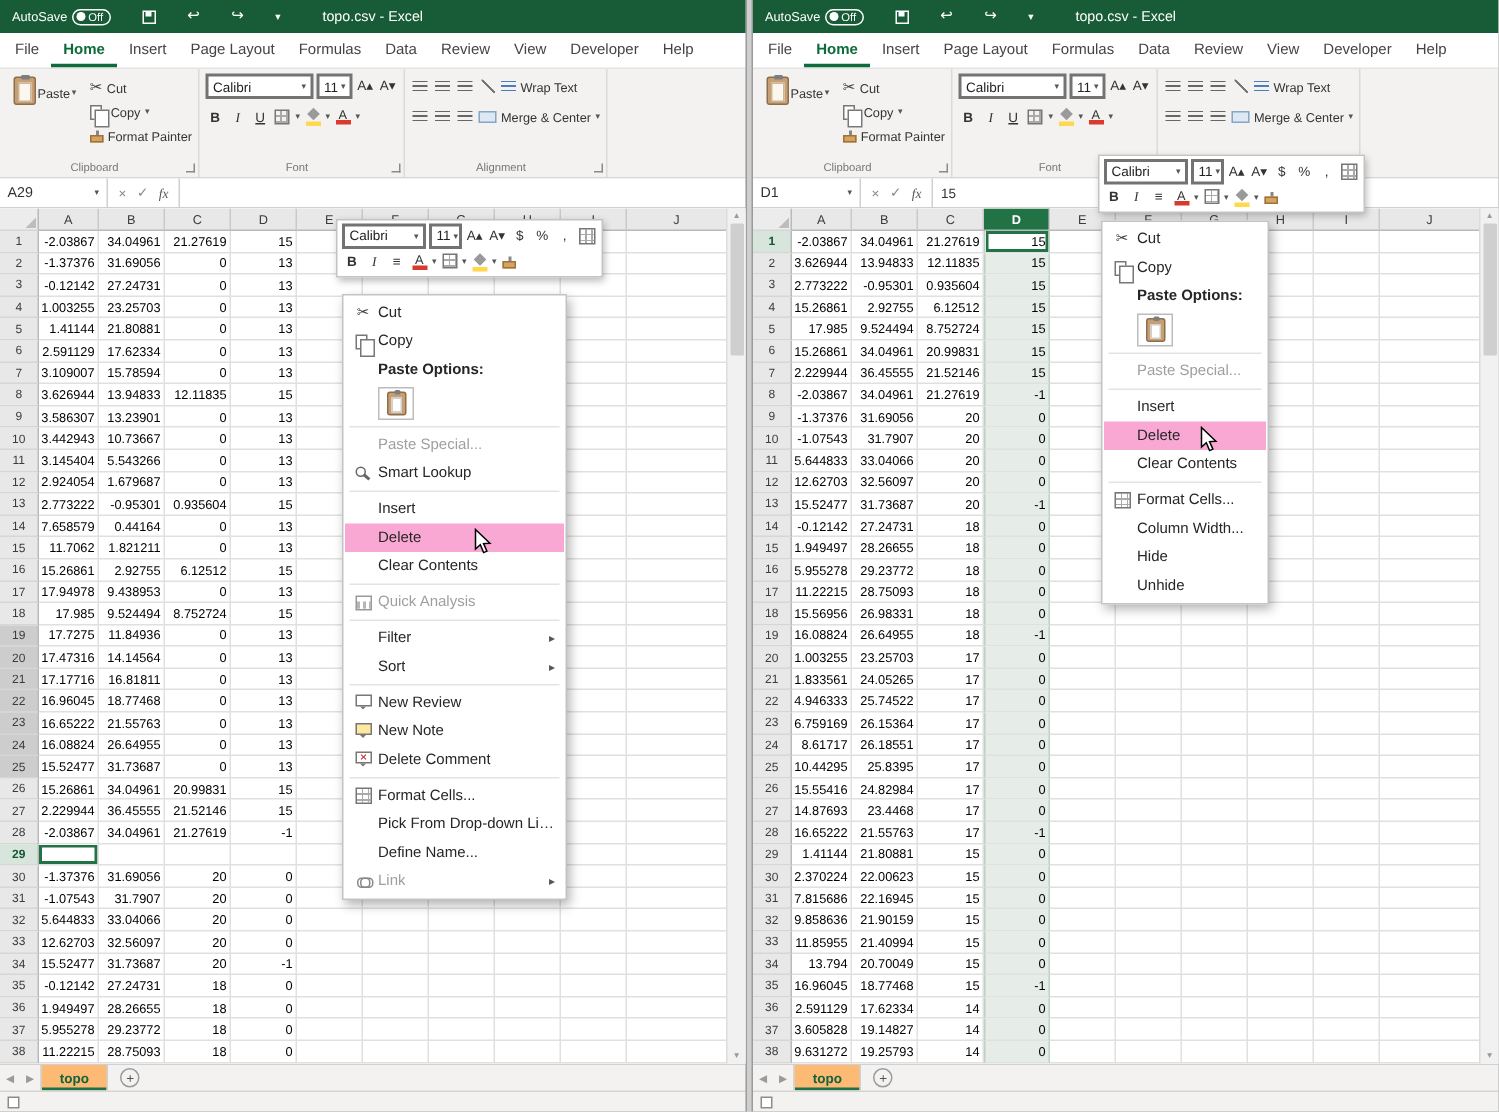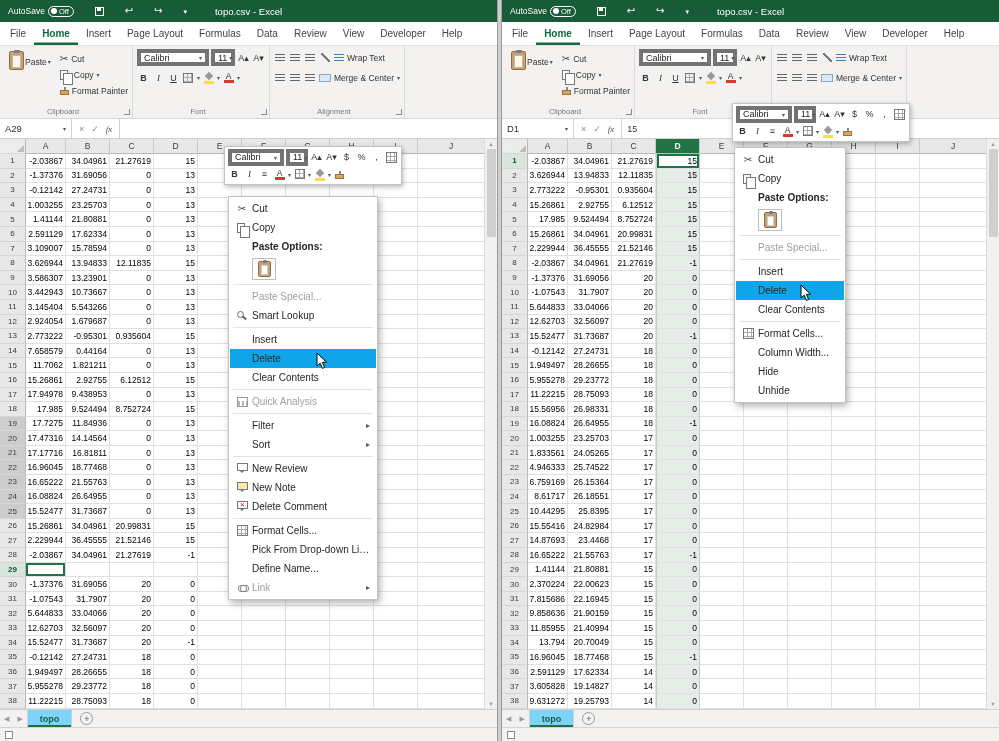--- a/index.html
+++ b/index.html
@@ -29,21 +29,21 @@
   .ribbon{height:73px;flex:0 0 73px;background:#f3f2f1;border-bottom:1px solid #d5d5d5;display:flex;overflow:hidden}
   .rgroup{display:flex;flex-direction:column;border-right:1px solid #dadada;padding:3px 4px 0;position:relative}
   .rg-body{display:flex;gap:4px;align-items:flex-start}
   .rg-body.col{flex-direction:column;gap:3px}
   .rgroup-label{margin-top:auto;font-size:7.5px;color:#777;text-align:center;padding:2px 12px 2px 6px}
   .launcher{position:absolute;right:2px;bottom:3px;width:6px;height:6px;border-right:1px solid #8a8a8a;border-bottom:1px solid #8a8a8a}
   .paste-btn{display:flex;flex-direction:row;align-items:center;font-size:8.5px;color:#333;padding:2px 5px;gap:1px}
   .clip-col{display:flex;flex-direction:column;gap:1px;padding-top:2px}
   .sbtn{display:inline-flex;align-items:center;gap:3px;font-size:8.5px;color:#333;height:15px;white-space:nowrap}
   .rrow{display:flex;align-items:center;gap:2px;height:17px}
-  .selbox{display:inline-flex;align-items:center;justify-content:space-between;border:4px solid #737373;background:#fff;height:17px;font-size:9px;color:#222;padding:0 3px;gap:2px;white-space:nowrap}
+  .selbox{display:inline-flex;align-items:center;justify-content:space-between;border:2px solid #737373;background:#fff;height:17px;font-size:9px;color:#222;padding:0 3px;gap:2px;white-space:nowrap}
   .fontname{width:72px}.fontsize{width:24px}
   .fbtn{display:inline-flex;align-items:center;justify-content:center;min-width:13px;height:15px;font-size:9px;color:#333}
   .fbtn.b{font-weight:700}
   .fbtn.i{font-style:italic;font-family:"Liberation Serif",serif}
   .fbtn.u{text-decoration:underline}
   .dd{font-size:6px;color:#555}
 
   
   .formula-row{height:20px;flex:0 0 20px;display:flex;background:#fff;border-bottom:1px solid #cfcfcf;font-size:9.5px;color:#333}
   .namebox{width:72px;flex:0 0 72px;border-right:1px solid #d0d0d0;display:flex;align-items:center;justify-content:space-between;padding:0 5px}
@@ -72,38 +72,38 @@
   .cell.active{box-shadow:inset 0 0 0 2px #217346;background:#fff}
 
   
   .vscroll{flex:0 0 13px;width:13px;background:#f1f1f1;border-left:1px solid #dcdcdc;display:flex;flex-direction:column;align-items:center;color:#9a9a9a;font-size:5.5px;padding:2px 0;gap:2px}
   .thumb{width:9px;height:88px;background:#cfcfcf;border-radius:1px}
   .vspacer{flex:1}
 
   
   .sheetbar{height:18px;flex:0 0 18px;background:#f3f2f1;border-top:1px solid #d0d0d0;display:flex;align-items:stretch;font-size:9px;color:#444}
   .nav{display:flex;align-items:center;padding:0 4px;color:#9a9a9a;font-size:7px}
-  .sheet-tab{display:flex;align-items:center;padding:0 12px;background:#7dd3fc;border-right:1px solid #d0d0d0;border-left:1px solid #d0d0d0;color:#14633a;font-weight:700;box-shadow:inset 0 -2px 0 #1e7145}
+  .sheet-tab{display:flex;align-items:center;padding:0 12px;background:#fdba74;border-right:1px solid #d0d0d0;border-left:1px solid #d0d0d0;color:#14633a;font-weight:700;box-shadow:inset 0 -2px 0 #1e7145}
   .add-sheet{align-self:center;width:13px;height:13px;border:1px solid #9a9a9a;border-radius:50%;display:flex;align-items:center;justify-content:center;margin-left:8px;font-size:9px;color:#555}
   .statusbar{height:14px;flex:0 0 14px;background:#f3f2f1;border-top:1px solid #d4d4d4;display:flex;align-items:center;padding:0 5px}
   .stico{width:8px;height:8px;border:1px solid #8a8a8a;background:#fff}
 
   
   .minibar{position:absolute;z-index:40;background:#fff;border:1px solid #c3c3c3;box-shadow:1px 2px 5px rgba(0,0,0,.28);padding:2px 3px;display:flex;flex-direction:column;gap:1px}
   .mb-row{display:flex;align-items:center;gap:2px;height:16px}
   .mbfont{width:56px}.mbsize{width:22px}
   .win-left .minibar{left:224px;top:7px}
   .win-right .minibar{left:230px;top:-36px}
 
   
   .context-menu{position:absolute;z-index:50;background:#fff;border:1px solid #c3c3c3;box-shadow:2px 3px 7px rgba(0,0,0,.3);padding:2px 1px;font-size:10px;color:#262626}
   .win-left .context-menu{left:228px;top:57px;width:150px}
   .win-right .context-menu{left:232px;top:8px;width:112px}
   .cm-item{display:flex;align-items:center;height:19px;padding:0 6px 0 2px;position:relative;white-space:nowrap}
-  .cm-item.hl{background:#0ea5e9}
+  .cm-item.hl{background:#f9a8d4}
   .cm-item.disabled{color:#9f9f9f}
   .cm-item.header .cm-label{font-weight:700}
   .cm-icw{flex:0 0 20px;display:flex;justify-content:center;align-items:center}
   .cm-label{overflow:hidden;text-overflow:ellipsis}
   .cm-sub{margin-left:auto;font-size:8px;color:#555}
   .cm-sep{height:1px;background:#e3e3e3;margin:2px 3px}
   .cm-paste-row{display:flex;align-items:center;height:26px;padding-left:22px}
   .cm-paste-box{width:24px;height:22px;border:1px solid #bcbcbc;display:flex;align-items:center;justify-content:center;background:#fff}
   .cursor{position:absolute;top:3px;pointer-events:none}
   .win-left .cursor{left:86px}

